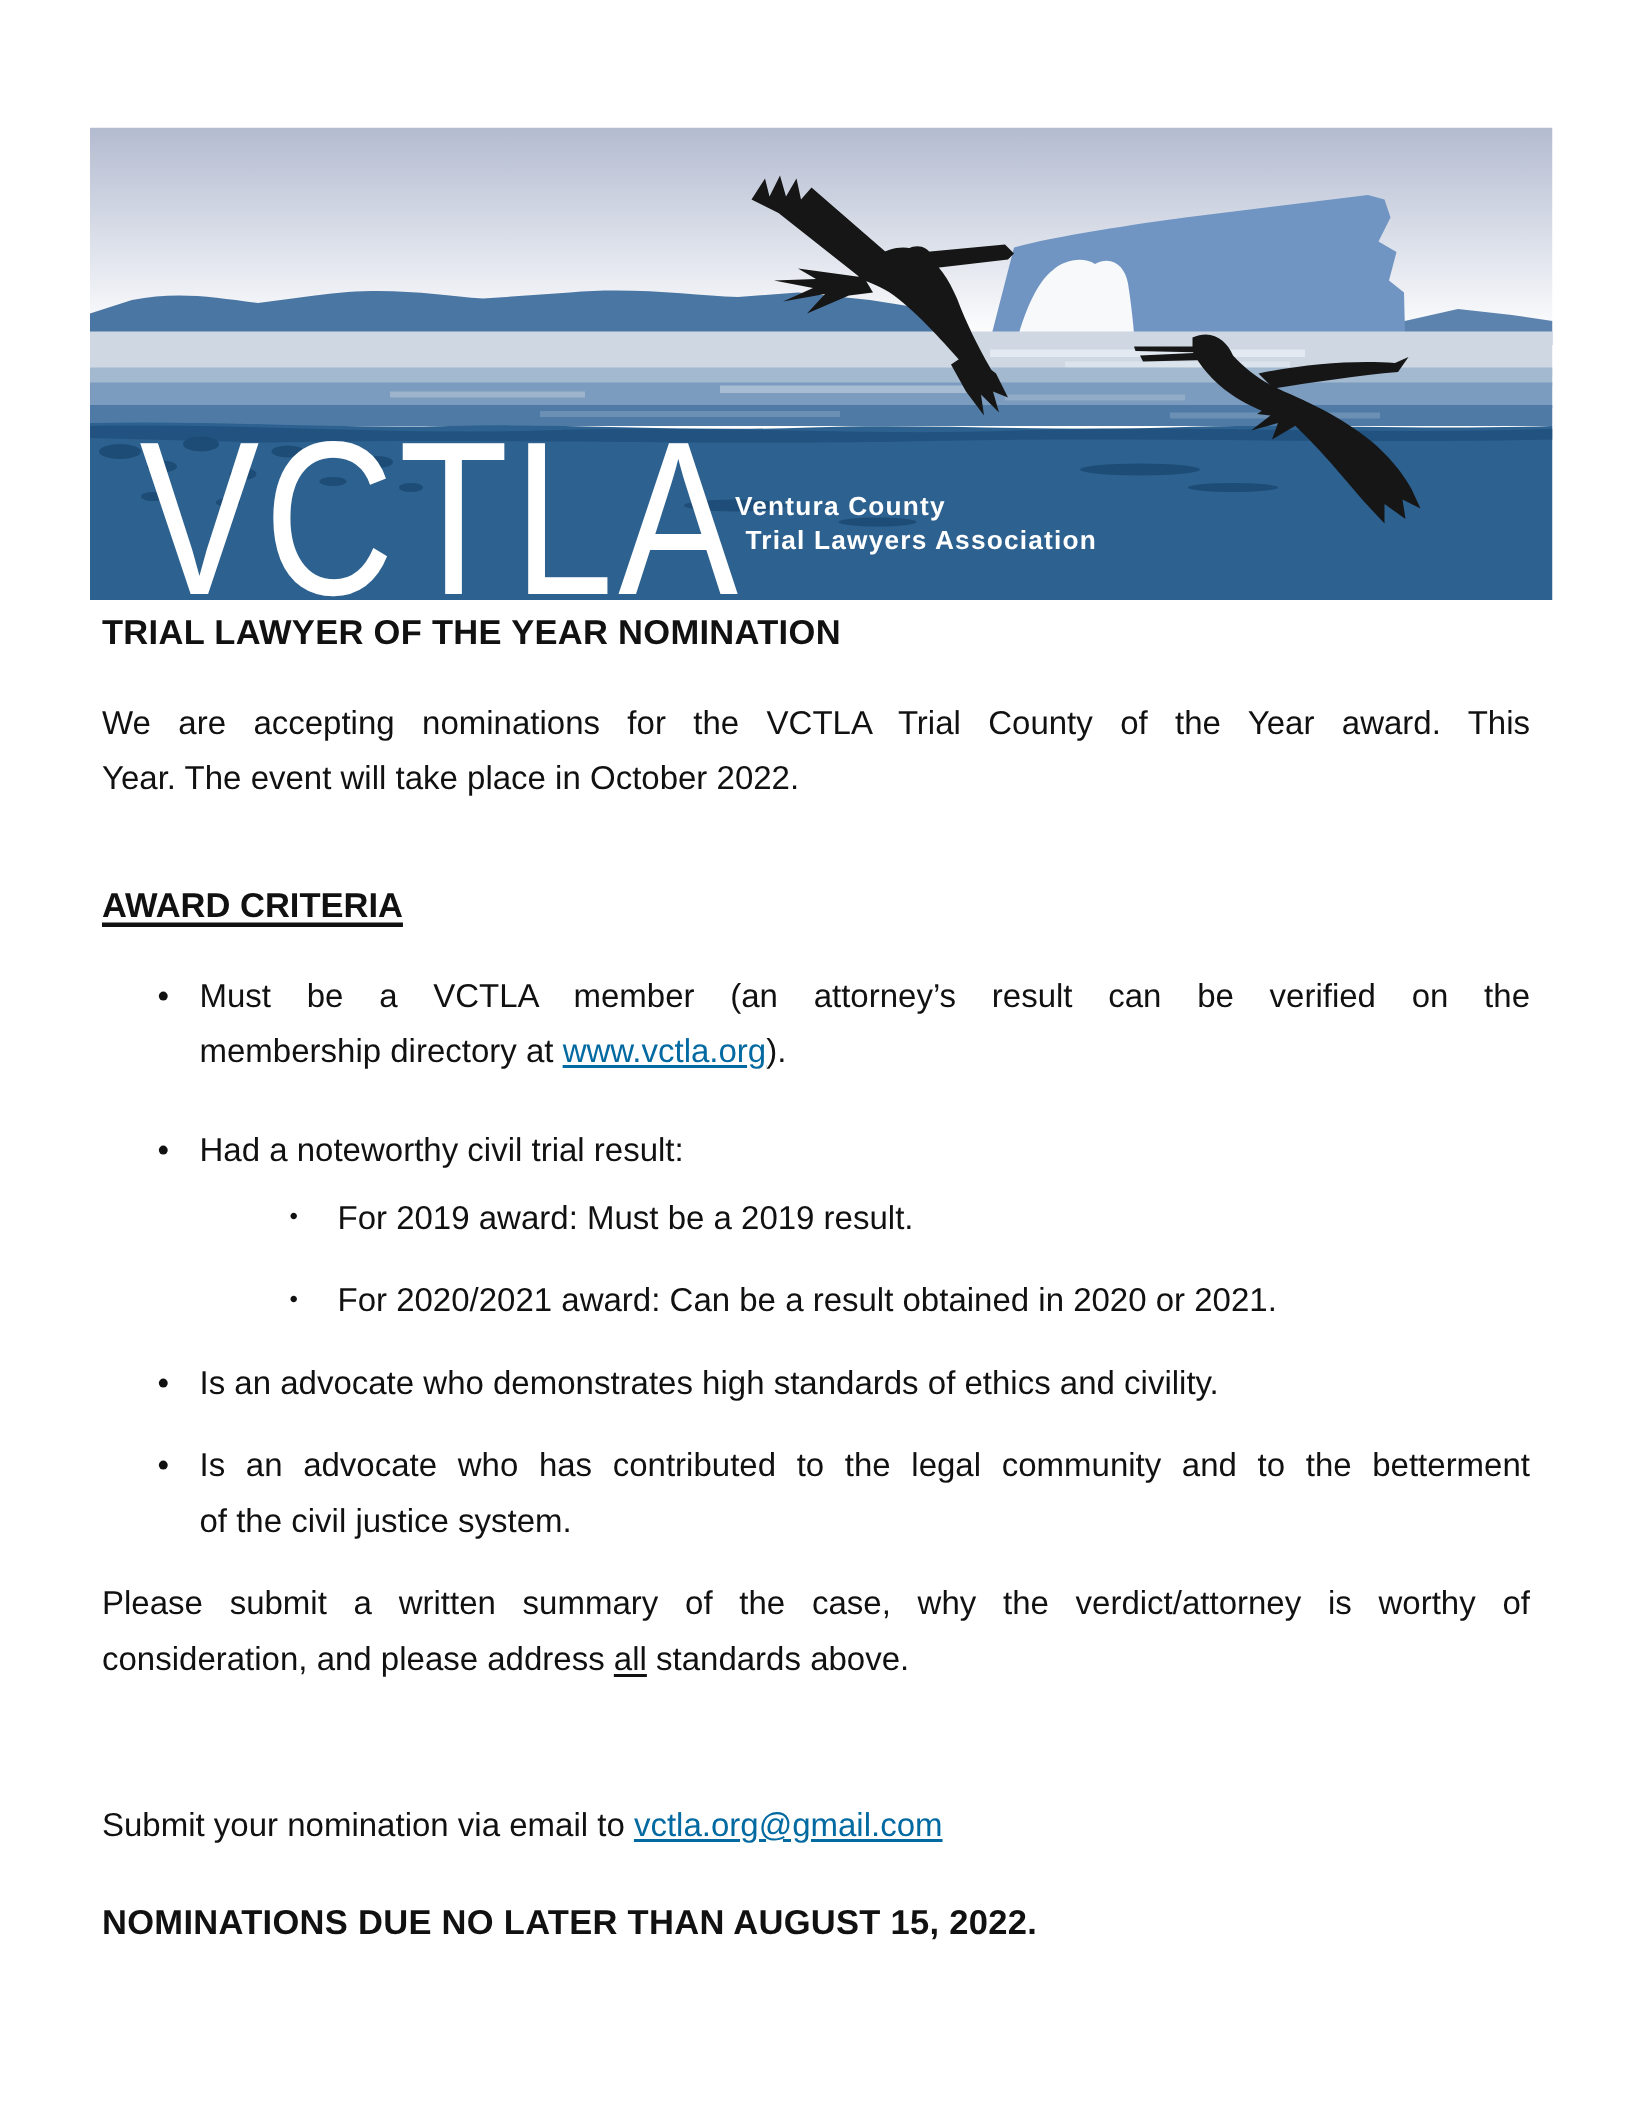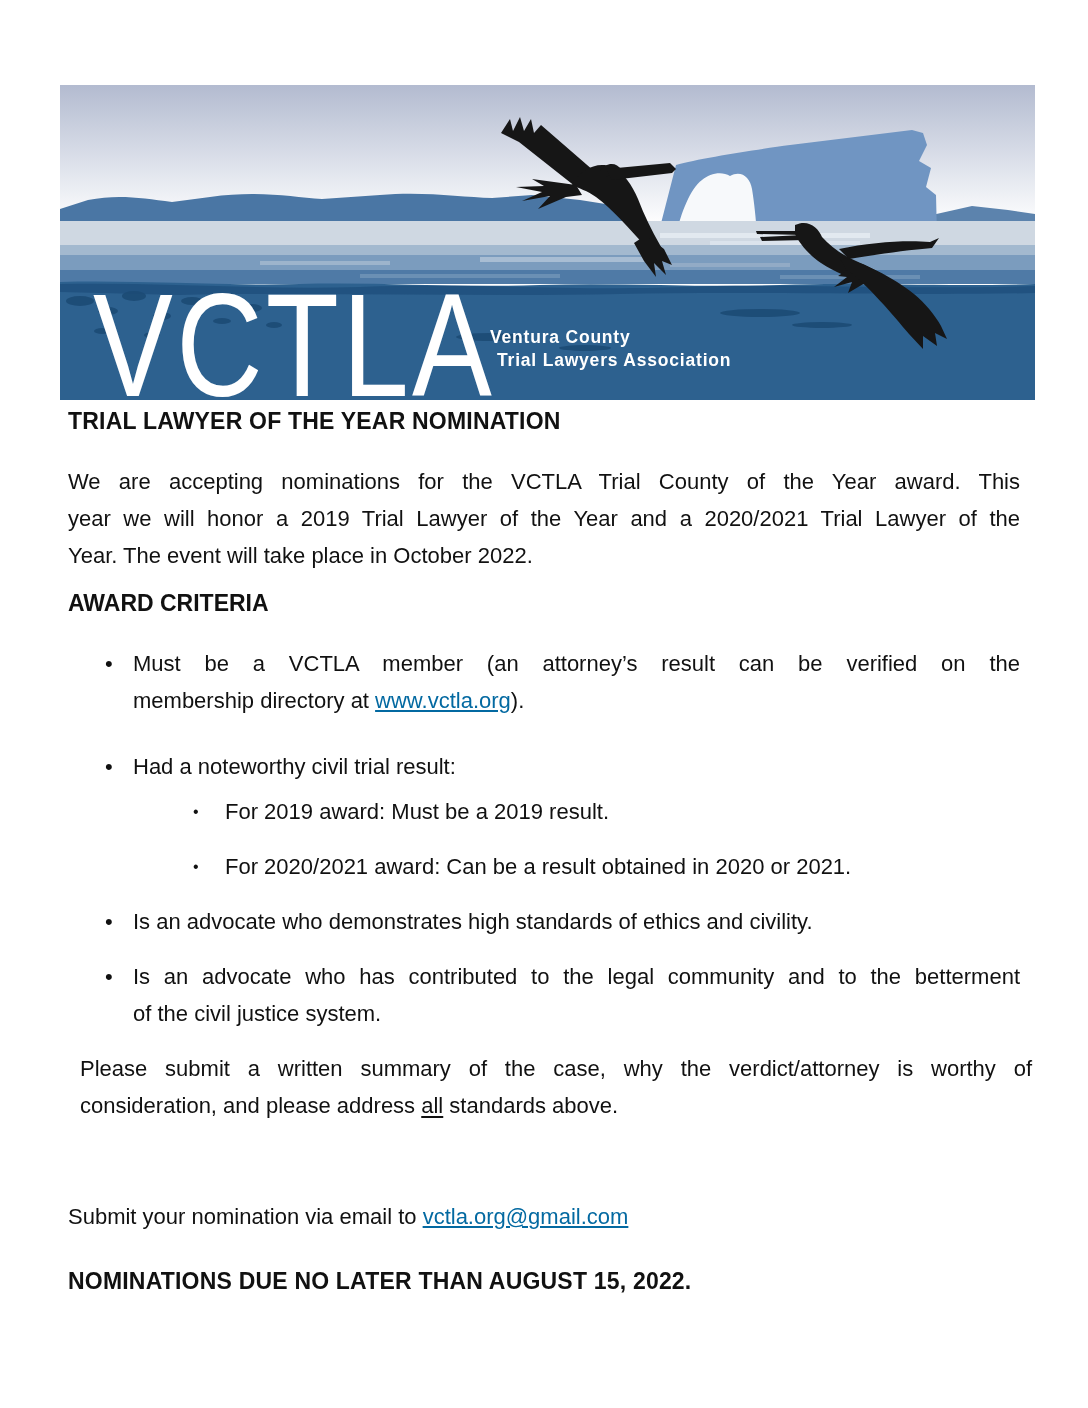--- a/index.html
+++ b/index.html
@@ -26,40 +26,40 @@
     top:406px;font-size:23px;font-weight:bold;line-height:30px;letter-spacing:.2px;
   }
   .body-par{font-size:22px;line-height:37px;}
   .line{height:37px;line-height:37px;white-space:nowrap;overflow:visible;}
   .just{text-align:justify;text-align-last:justify;white-space:normal;}
   .intro{top:463px;}
   .criteria-head{
     top:588px;font-size:23px;font-weight:bold;line-height:30px;
   }
   .criteria-head span{
-    text-decoration-thickness:2.5px;text-underline-offset:4px;
+    text-decoration:underline;text-decoration-thickness:2.5px;text-underline-offset:4px;
   }
 
   .bullet-item{font-size:22px;line-height:37px;}
   .b-marker{
     position:absolute;left:37px;top:0;width:20px;line-height:37px;font-size:22px;
   }
   .b-text{margin-left:65px;width:887px;}
   .sub-marker{
     position:absolute;left:125px;top:0;width:16px;line-height:37px;font-size:16px;
   }
   .sub-text{margin-left:157px;}
 
   .b1{top:645px;}
   .b2{top:748px;}
   .sb1{top:793px;}
   .sb2{top:848px;}
   .b3{top:903px;}
   .b4{top:958px;}
-  .closing{top:1050px;margin-left:12px;}
+  .closing{top:1050px;}
   .submit-line{top:1198px;font-size:22px;line-height:37px;}
   .deadline{top:1255px;font-size:23px;font-weight:bold;line-height:30px;letter-spacing:.2px;margin-top:11px;}
 
   a.doclink{color:#0369a1;text-decoration:underline;cursor:pointer;}
   .uword{text-decoration:underline;text-underline-offset:3px;}
 </style>
 </head>
 <body>
 
 <div class="page">
@@ -137,21 +137,20 @@
       <text transform="translate(33,311) scale(0.82,1)" font-family="Liberation Sans, sans-serif" font-size="146" fill="#ffffff" letter-spacing="4">VCTLA</text>
       <text x="430" y="258" font-family="Liberation Sans, sans-serif" font-size="17.5" font-weight="bold" fill="#ffffff" letter-spacing="0.8">Ventura County</text>
       <text x="437" y="281" font-family="Liberation Sans, sans-serif" font-size="17.5" font-weight="bold" fill="#ffffff" letter-spacing="0.8">Trial Lawyers Association</text>
     </svg>
   </div>
 
   <div class="abs centered doc-title">TRIAL LAWYER OF THE YEAR NOMINATION</div>
 
   <div class="abs body-par intro">
     <div class="line just">We are accepting nominations for the VCTLA Trial County of the Year award. This</div>
-    <div class="line just">year we will honor a 2019 Trial Lawyer of the Year and a 2020/2021 Trial Lawyer of the</div>
     <div class="line">Year. The event will take place in October 2022.</div>
   </div>
 
   <div class="abs centered criteria-head">
     <span>AWARD CRITERIA</span>
   </div>
 
   <div class="abs bullet-item b1">
     <span class="b-marker">•</span>
     <div class="b-text">

